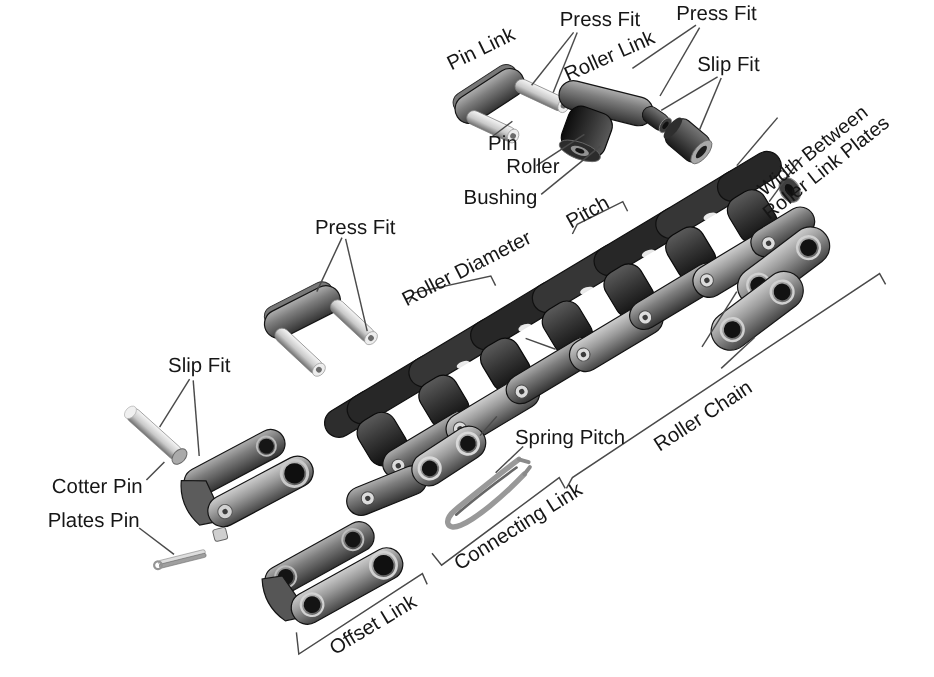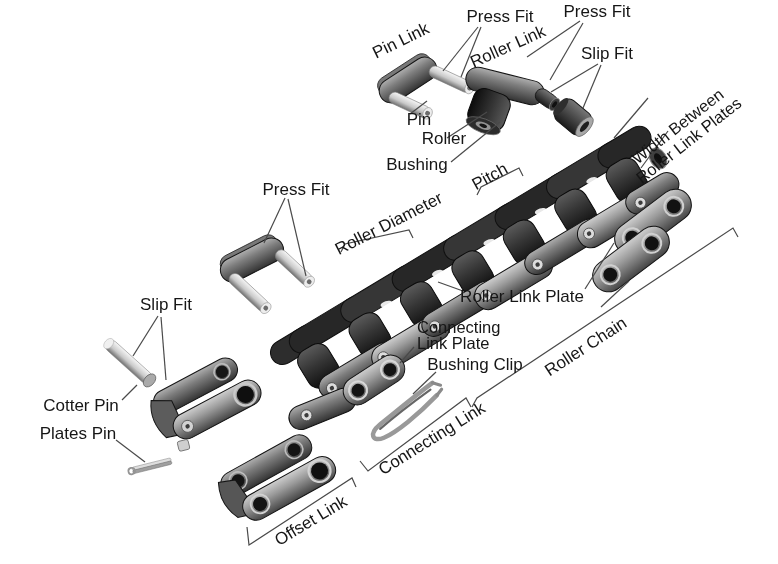--- a/index.html
+++ b/index.html
@@ -267,25 +267,20 @@
   <div>Width Between</div>
   <div>Roller Link Plates</div>
 </div>
 
 <div class="lbl" style="left:490px;top:177px;--r:-29deg">Pitch</div>
 <div class="lbl" style="left:389px;top:224px;--r:-27deg">Roller Diameter</div>
 <div class="lbl" style="left:296px;top:190px">Press Fit</div>
 <div class="lbl" style="left:166px;top:305px">Slip Fit</div>
 <div class="lbl" style="left:81px;top:406px">Cotter Pin</div>
 <div class="lbl" style="left:78px;top:434px">Plates Pin</div>
-<div class="lbl" style="left:522px;top:297px">Roller Link Plate</div>
-
-<div class="lbl-block" style="left:417px;top:320px">
-  <div>Connecting</div>
-  <div>Link Plate</div>
-</div>
-
-<div class="lbl" style="left:475px;top:365px">Bushing Clip</div>
+
+
+<div class="lbl" style="left:475px;top:365px">Spring Pitch</div>
 <div class="lbl" style="left:586px;top:347px;--r:-33deg">Roller Chain</div>
 <div class="lbl" style="left:432px;top:439px;--r:-32deg">Connecting Link</div>
 <div class="lbl" style="left:311px;top:521px;--r:-31deg">Offset Link</div>
 
 </div>
 
 </body></html>

